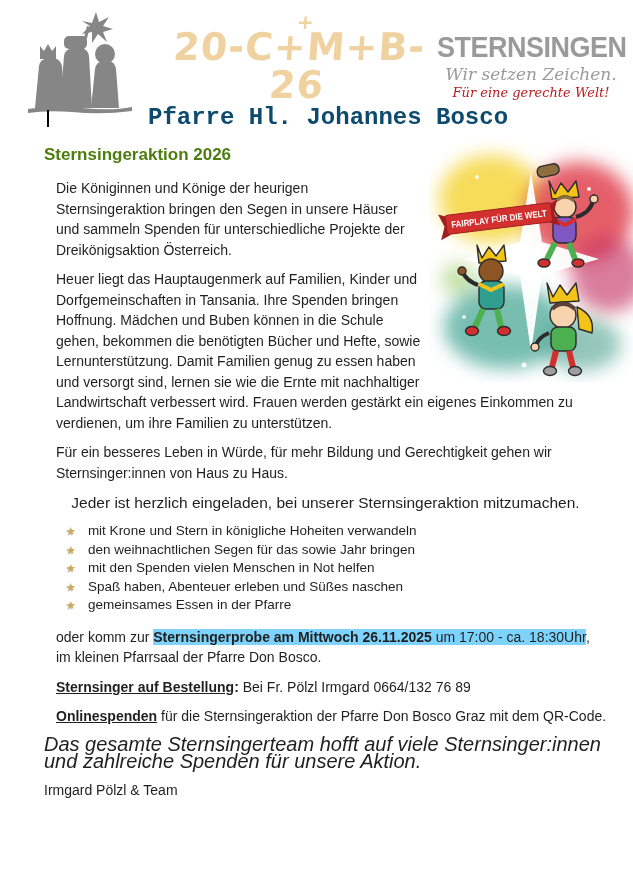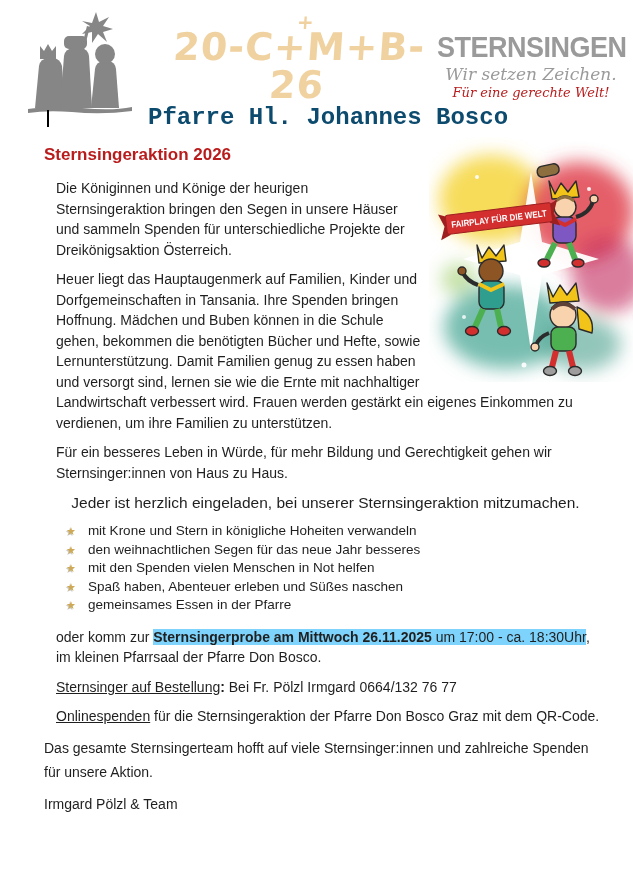--- a/index.html
+++ b/index.html
@@ -27,31 +27,31 @@
                   color:#b91c1c; margin-top:1px; }
   .text-cursor { position:absolute; left:47px; top:110px; width:2px; height:17px; background:#000; }
 
   
   .content { padding:0 26px 0 44px; position:relative; }
   .illu-float { float:right; width:192px; height:233px; margin:-8px -20px 6px 14px;
                 position:relative; z-index:0; }
   .illu-float svg { position:absolute; left:-6px; top:0; }
   .content p, .content h1, .content ul { position:relative; z-index:1; }
 
-  h1.doc-title { font-size:17px; font-weight:700; color:#b91c1c; margin:0 0 13px 0; line-height:20px; }
+  h1.doc-title { font-size:17px; font-weight:700; color:#4d7c0f; margin:0 0 13px 0; line-height:20px; }
   p.body { font-size:14px; line-height:20.5px; margin:0 0 9px 12px; }
   p.big { font-size:15.5px; line-height:21px; margin:4px 0 9px 0;text-align:center; }
   ul.bullets { list-style:none; margin:2px 0 12px 22px; }
   ul.bullets li { font-size:13.5px; line-height:18.5px; display:flex; align-items:baseline; }
   .star-bullet { color:#cfa953; font-size:11px; margin-right:12px; flex:0 0 auto;
                  text-shadow:-1px 1px 0 #c9c9c9; }
   .hl { background:#7dd3fc; }
   .b { font-weight:700; }
-  .bu { font-weight:400; text-decoration:underline; }
-  p.closing { font-size:14px; line-height:24px; margin:6px 0 12px 0; }
+  .bu { font-weight:700; text-decoration:underline; }
+  p.closing { font-size:20px; line-height:17px; margin:6px 0 12px 0;font-style:italic; }
   p.signature { font-size:14px; margin-top:10px; }
 </style>
 </head>
 <body>
 
 <div class="page">
 
   <div class="header">
 
     <svg class="kings-logo" width="115" height="110" viewBox="0 0 115 110">
@@ -174,41 +174,41 @@
 
     <p class="big">Jeder ist herzlich eingeladen, bei unserer Sternsingeraktion mitzumachen.</p>
 
     <ul class="bullets">
       <li>
         <span class="star-bullet">★</span>
         <span>mit Krone und Stern in königliche Hoheiten verwandeln</span>
       </li>
       <li>
         <span class="star-bullet">★</span>
-        <span>den weihnachtlichen Segen für das neue Jahr besseres</span>
+        <span>den weihnachtlichen Segen für das sowie Jahr bringen</span>
       </li>
       <li>
         <span class="star-bullet">★</span>
         <span>mit den Spenden vielen Menschen in Not helfen</span>
       </li>
       <li>
         <span class="star-bullet">★</span>
         <span>Spaß haben, Abenteuer erleben und Süßes naschen</span>
       </li>
       <li>
         <span class="star-bullet">★</span>
         <span>gemeinsames Essen in der Pfarre</span>
       </li>
     </ul>
 
 
     <p class="body"><span>oder komm zur </span><span class="hl b">Sternsingerprobe am Mittwoch 26.11.2025</span><span class="hl"> um 17:00 - ca. 18:30Uhr</span><span>, im kleinen Pfarrsaal der Pfarre Don Bosco.</span></p>
 
 
-    <p class="body"><span class="bu">Sternsinger auf Bestellung</span><span class="b">:</span><span> Bei Fr. Pölzl Irmgard 0664/132 76 77</span></p>
+    <p class="body"><span class="bu">Sternsinger auf Bestellung</span><span class="b">:</span><span> Bei Fr. Pölzl Irmgard 0664/132 76 89</span></p>
 
     <p class="body"><span class="bu">Onlinespenden</span><span> für die Sternsingeraktion der Pfarre Don Bosco Graz mit dem QR-Code.</span></p>
 
     <p class="closing">Das gesamte Sternsingerteam hofft auf viele Sternsinger:innen und zahlreiche Spenden für unsere Aktion.</p>
 
     <p class="signature">Irmgard Pölzl &amp; Team</p>
 
   </div>
 </div>
 

